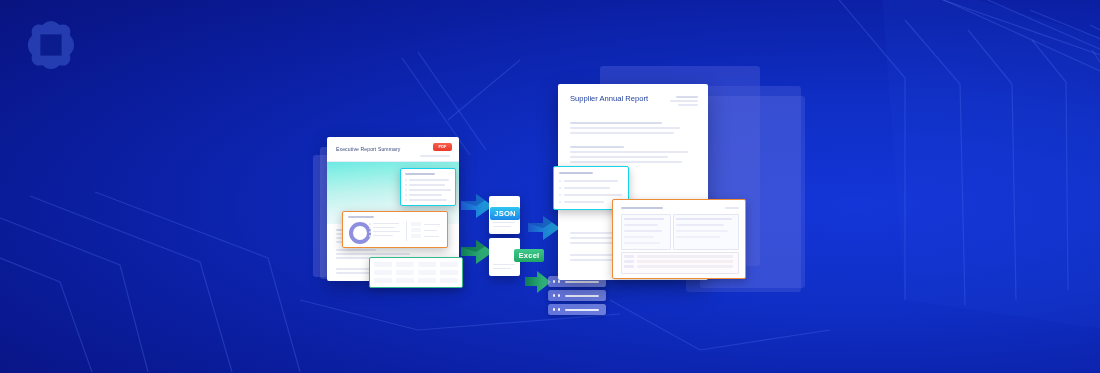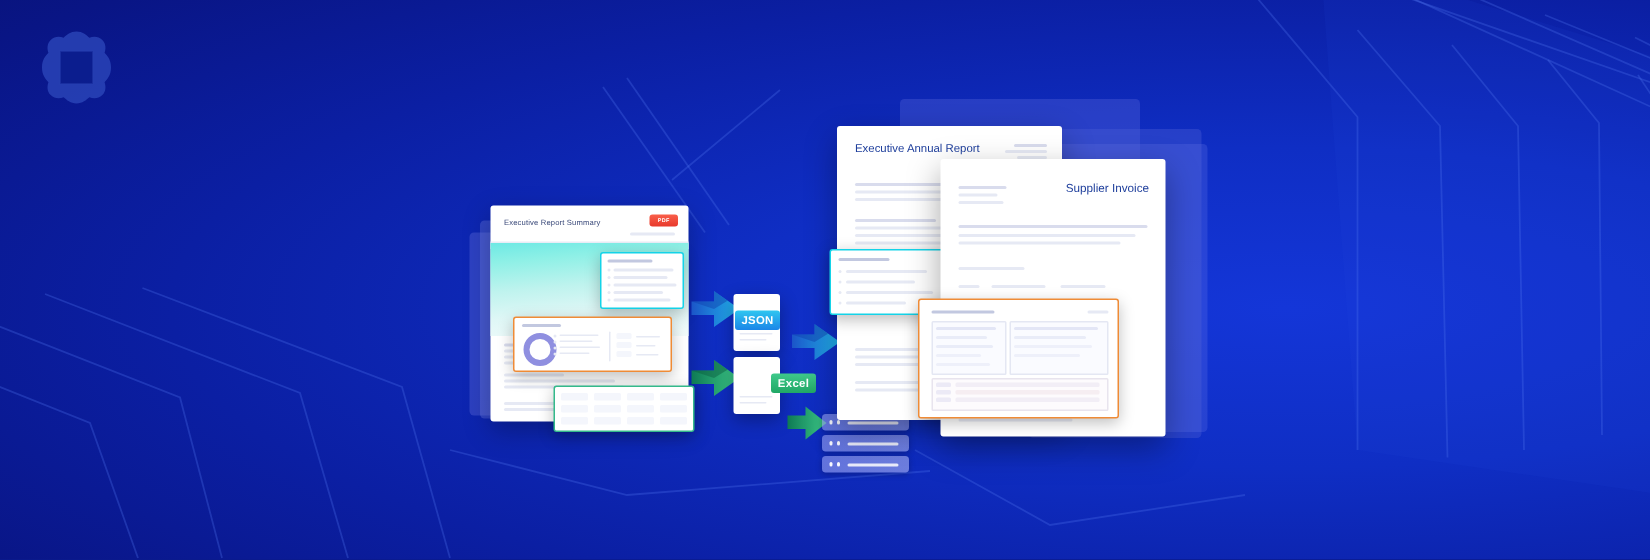--- a/index.html
+++ b/index.html
@@ -255,21 +255,21 @@
     <div class="dot" style="left:5px;top:4.4px;"></div>
       <div class="dot" style="left:10px;top:4.4px;"></div>
     <div class="bar" style="left:17px;top:4.5px;width:34px;"></div>
   </div>
 
   <div class="ghost" style="left:600px;top:66px;width:160px;height:200px;background:rgba(80,96,215,.40);"></div>
   <div class="ghost" style="left:686px;top:86px;width:115px;height:206px;background:rgba(72,90,212,.42);"></div>
   <div class="ghost" style="left:700px;top:96px;width:105px;height:192px;background:rgba(104,120,232,.26);"></div>
 
   <div class="card" id="carDoc">
-    <div class="car-title">Executive Annual Report</div>
+    <div class="car-title">Supplier Annual Report</div>
     <div class="ln" style="left:118px;top:12px;width:22px;height:1.8px;"></div>
     <div class="ln lt" style="left:112px;top:16px;width:28px;height:1.6px;"></div>
     <div class="ln lt" style="left:120px;top:20px;width:20px;height:1.6px;"></div>
 
     <div class="ln" style="left:12px;top:38px;width:92px;height:1.8px;"></div>
     <div class="ln lt" style="left:12px;top:43px;width:110px;height:1.6px;"></div>
     <div class="ln lt" style="left:12px;top:48px;width:104px;height:1.6px;"></div>
 
     <div class="ln" style="left:12px;top:62px;width:54px;height:1.8px;"></div>
     <div class="ln lt" style="left:12px;top:67px;width:118px;height:1.6px;"></div>
@@ -288,38 +288,20 @@
     <div class="ln lt" style="left:5px;top:13px;width:2px;height:2px;"></div>
     <div class="ln lt" style="left:10px;top:13px;width:54px;height:1.6px;"></div>
     <div class="ln lt" style="left:5px;top:20px;width:2px;height:2px;"></div>
     <div class="ln lt" style="left:10px;top:20px;width:46px;height:1.6px;"></div>
     <div class="ln lt" style="left:5px;top:27px;width:2px;height:2px;"></div>
     <div class="ln lt" style="left:10px;top:27px;width:58px;height:1.6px;"></div>
     <div class="ln lt" style="left:5px;top:34px;width:2px;height:2px;"></div>
     <div class="ln lt" style="left:10px;top:34px;width:40px;height:1.6px;"></div>
   </div>
 
-  <div class="card" id="invDoc">
-    <div class="inv-title">Supplier Invoice</div>
-    <div class="ln" style="left:12px;top:18px;width:32px;height:1.8px;"></div>
-    <div class="ln lt" style="left:12px;top:23px;width:26px;height:1.6px;"></div>
-    <div class="ln lt" style="left:12px;top:28px;width:30px;height:1.6px;"></div>
-
-    <div class="ln" style="left:12px;top:44px;width:126px;height:1.8px;"></div>
-    <div class="ln lt" style="left:12px;top:50px;width:118px;height:1.6px;"></div>
-    <div class="ln lt" style="left:12px;top:55px;width:108px;height:1.6px;"></div>
-
-    <div class="ln lt" style="left:12px;top:72px;width:44px;height:1.8px;"></div>
-    <div class="ln lt" style="left:12px;top:84px;width:14px;height:1.6px;"></div>
-    <div class="ln lt" style="left:34px;top:84px;width:36px;height:1.6px;"></div>
-    <div class="ln lt" style="left:80px;top:84px;width:30px;height:1.6px;"></div>
-
-    <div class="ln lt" style="left:12px;top:168px;width:100px;height:1.6px;"></div>
-    <div class="ln lt" style="left:12px;top:173px;width:76px;height:1.6px;"></div>
-  </div>
 
   <div class="hl orange" style="left:612px;top:199px;width:132px;height:78px;">
     <div class="ln dk" style="left:8px;top:7px;width:42px;height:2px;"></div>
     <div class="ln lt" style="left:112px;top:7px;width:14px;height:2px;"></div>
 
     <div class="tbl-cell" style="left:8px;top:14px;width:48px;height:34px;background:#fafbff;border:.7px solid #e4e7f3;"></div>
     <div class="ln lt" style="left:11px;top:18px;width:40px;height:2.4px;background:#e3e6f6;"></div>
     <div class="ln lt" style="left:11px;top:24px;width:34px;height:2.4px;background:#e9ecf8;"></div>
     <div class="ln lt" style="left:11px;top:30px;width:38px;height:2.4px;background:#e9ecf8;"></div>
     <div class="ln lt" style="left:11px;top:36px;width:30px;height:2.4px;background:#eef0fa;"></div>

